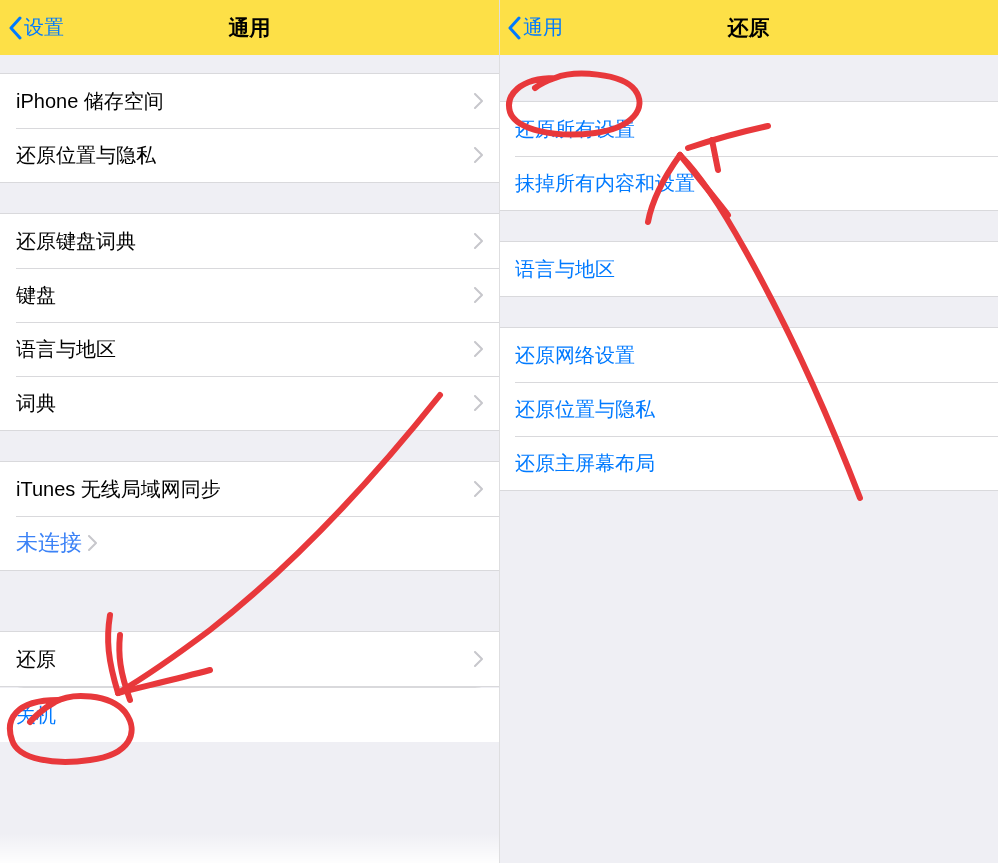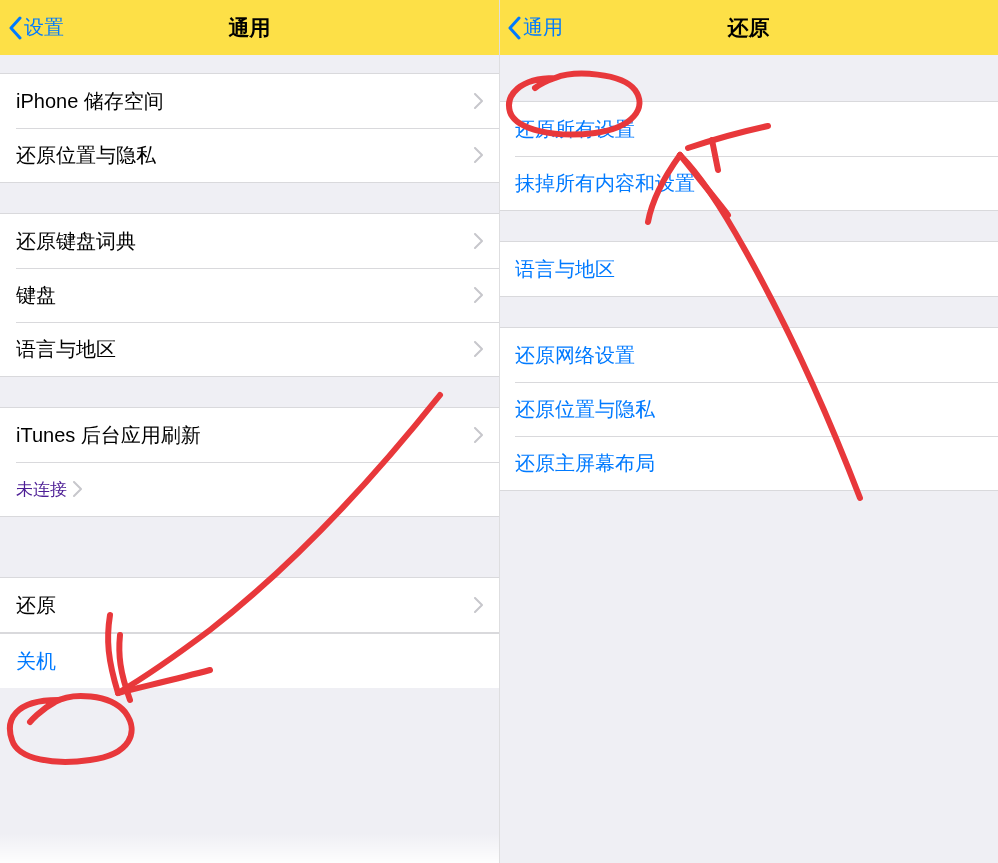--- a/index.html
+++ b/index.html
@@ -102,22 +102,22 @@
     }
     .row-label {
       flex: 1;
       font-size: 20px;
       color: #000;
     }
     .row-label.blue {
       color: #007aff;
     }
     .row-detail {
-      color: #4c1d95;
-      font-size: 17px;
+      color: #3b82f6;
+      font-size: 22px;
       margin-right: 6px;
     }
     .chevron {
       width: 9px;
       height: 16px;
       flex-shrink: 0;
     }
     .chevron svg {
       width: 100%;
       height: 100%;
@@ -225,27 +225,35 @@
         </div>
       </div>
       <div class="row">
         <div class="row-label">语言与地区</div>
         <div class="chevron">
           <svg viewBox="0 0 9 16">
               <path d="M1 1 L8 8 L1 15" fill="none" stroke="#c7c7cc" stroke-width="2" stroke-linecap="round" stroke-linejoin="round"></path>
             </svg>
         </div>
       </div>
-    </div>
-
-    <div class="gap"></div>
-
-    <div class="group">
-      <div class="row">
-        <div class="row-label">iTunes 后台应用刷新</div>
+      <div class="row">
+        <div class="row-label">词典</div>
+        <div class="chevron">
+          <svg viewBox="0 0 9 16">
+              <path d="M1 1 L8 8 L1 15" fill="none" stroke="#c7c7cc" stroke-width="2" stroke-linecap="round" stroke-linejoin="round"></path>
+            </svg>
+        </div>
+      </div>
+    </div>
+
+    <div class="gap"></div>
+
+    <div class="group">
+      <div class="row">
+        <div class="row-label">iTunes 无线局域网同步</div>
         <div class="chevron">
           <svg viewBox="0 0 9 16">
               <path d="M1 1 L8 8 L1 15" fill="none" stroke="#c7c7cc" stroke-width="2" stroke-linecap="round" stroke-linejoin="round"></path>
             </svg>
         </div>
       </div>
       <div class="row">
         <div class="row-detail">未连接</div>
         <div class="chevron">
           <svg viewBox="0 0 9 16">
@@ -264,21 +272,21 @@
       <div class="row">
         <div class="row-label">还原</div>
         <div class="chevron">
           <svg viewBox="0 0 9 16">
               <path d="M1 1 L8 8 L1 15" fill="none" stroke="#c7c7cc" stroke-width="2" stroke-linecap="round" stroke-linejoin="round"></path>
             </svg>
         </div>
       </div>
     </div>
 
-    <div style="background:#fff; border-top:1px solid #d9d9dc;">
+    <div style="background:#fff; border-top:1px solid #d9d9dc;border-radius:24px;">
       <div class="row">
         <div class="row-label blue">关机</div>
       </div>
     </div>
 
   </div>
   <div class="fade-bottom"></div>
 </div>
 
 <div class="screen screen-right">

